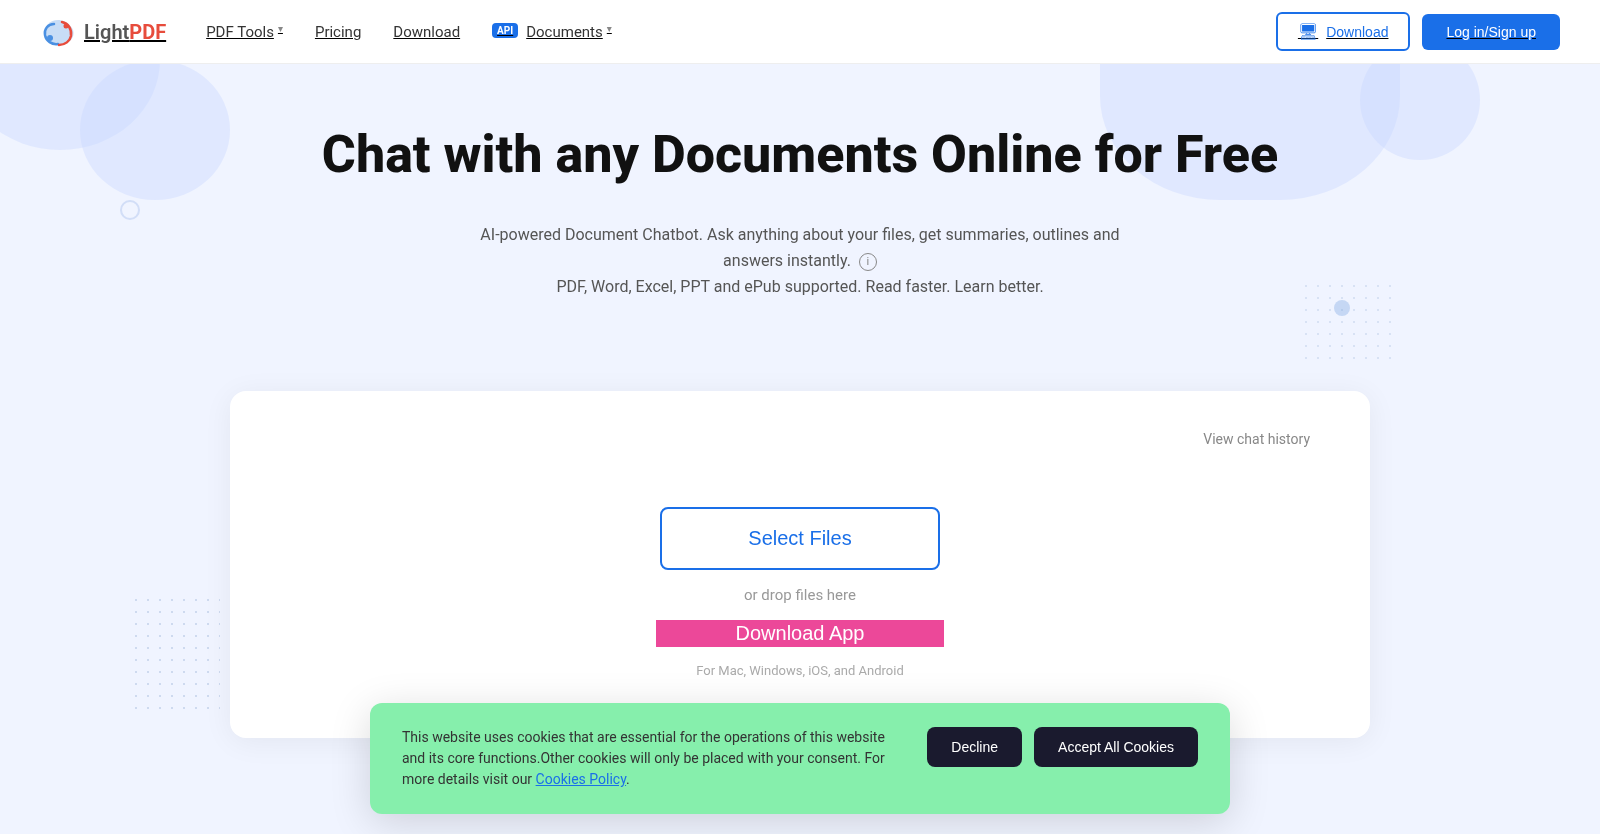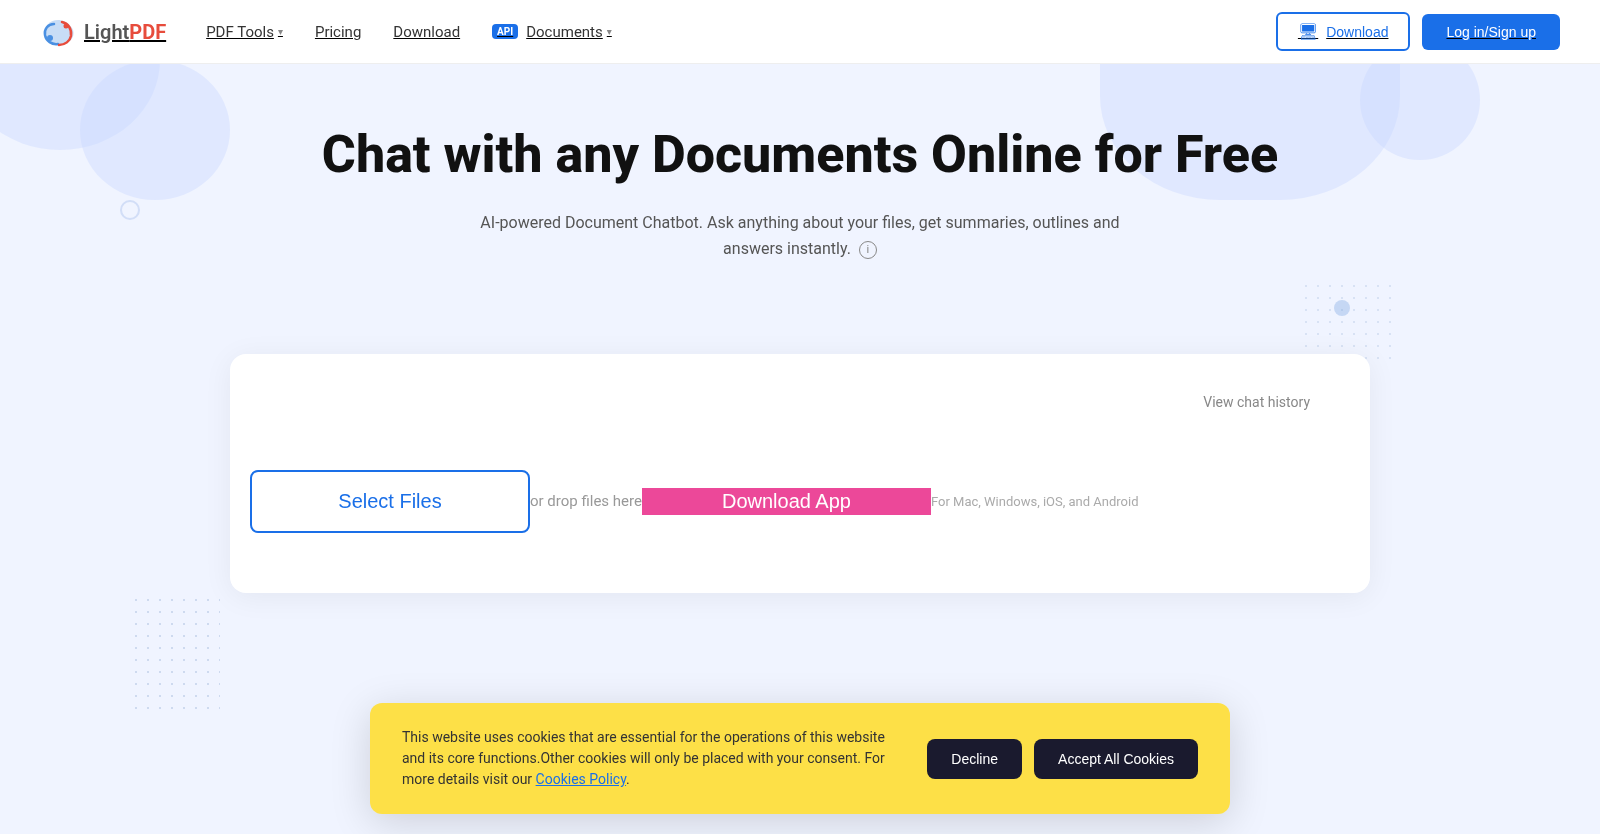--- a/index.html
+++ b/index.html
@@ -85,21 +85,21 @@
       display: flex;
       align-items: center;
       gap: 32px;
       flex: 1;
     }
     .nav-link {
       color: #333;
       text-decoration: none;
       font-size: 15px;
       display: flex;
-      align-items: center;
+      align-items: flex-start;
       gap: 4px;
       cursor: pointer;
     }
     .chevron {
       font-size: 10px;
       color: #888;
     }
     .api-badge {
       background: #1a6fe8;
       color: white;
@@ -146,21 +146,21 @@
       position: relative;
       z-index: 1;
       text-align: center;
       padding: 60px 20px 40px;
     }
     .hero h1 {
       font-size: 52px;
       font-weight: 800;
       color: #111;
       line-height: 1.2;
-      margin-bottom: 24px;
+      margin-bottom: 36px;
     }
     .hero-subtitle {
       color: #555;
       font-size: 16px;
       line-height: 1.6;
       max-width: 680px;
       margin: 0 auto 40px;
     }
     .info-icon {
       display: inline-flex;
@@ -191,22 +191,23 @@
     .view-chat-history {
       text-align: right;
       color: #888;
       font-size: 14px;
       margin-bottom: 60px;
       padding-right: 40px;
       cursor: pointer;
     }
     .upload-area {
       display: flex;
-      flex-direction: row;
-      align-items: center;
+      flex-direction: column;
+      align-items: center;
+      gap: 16px;
     }
     .btn-select-files {
       border: 2px solid #1a6fe8;
       color: #1a6fe8;
       background: white;
       padding: 18px 80px;
       border-radius: 8px;
       font-size: 20px;
       cursor: pointer;
       font-weight: 500;
@@ -233,28 +234,28 @@
       color: #aaa;
       font-size: 13px;
     }
 
     
     .cookie-banner {
       position: fixed;
       bottom: 20px;
       left: 50%;
       transform: translateX(-50%);
-      background: #fde047;
+      background: #86efac;
       border-radius: 12px;
       box-shadow: 0 8px 40px rgba(0,0,0,0.15);
       padding: 24px 32px;
       max-width: 860px;
       width: 90%;
       display: flex;
-      align-items: center;
+      align-items: flex-start;
       gap: 29px;
       z-index: 1000;
     }
     .cookie-text {
       flex: 1;
       font-size: 14px;
       color: #333;
       line-height: 1.5;
     }
     .cookie-link {
@@ -342,20 +343,21 @@
     <button class="btn-login">Log in/Sign up</button>
   </div>
 </nav>
 
 <section class="hero">
   <h1>Chat with any Documents Online for Free</h1>
   <p class="hero-subtitle">
     <span>AI-powered Document Chatbot. Ask anything about your files, get summaries, outlines and answers instantly.</span>
     <span class="info-icon">i</span>
     <br>
+    <span>PDF, Word, Excel, PPT and ePub supported. Read faster. Learn better.</span>
   </p>
 </section>
 
 <div class="upload-card">
   <div class="view-chat-history">View chat history</div>
 
   <div class="upload-area">
     <button class="btn-select-files">Select Files</button>
     <span class="drop-text">or drop files here</span>
     <button class="btn-download-app">Download App</button>

